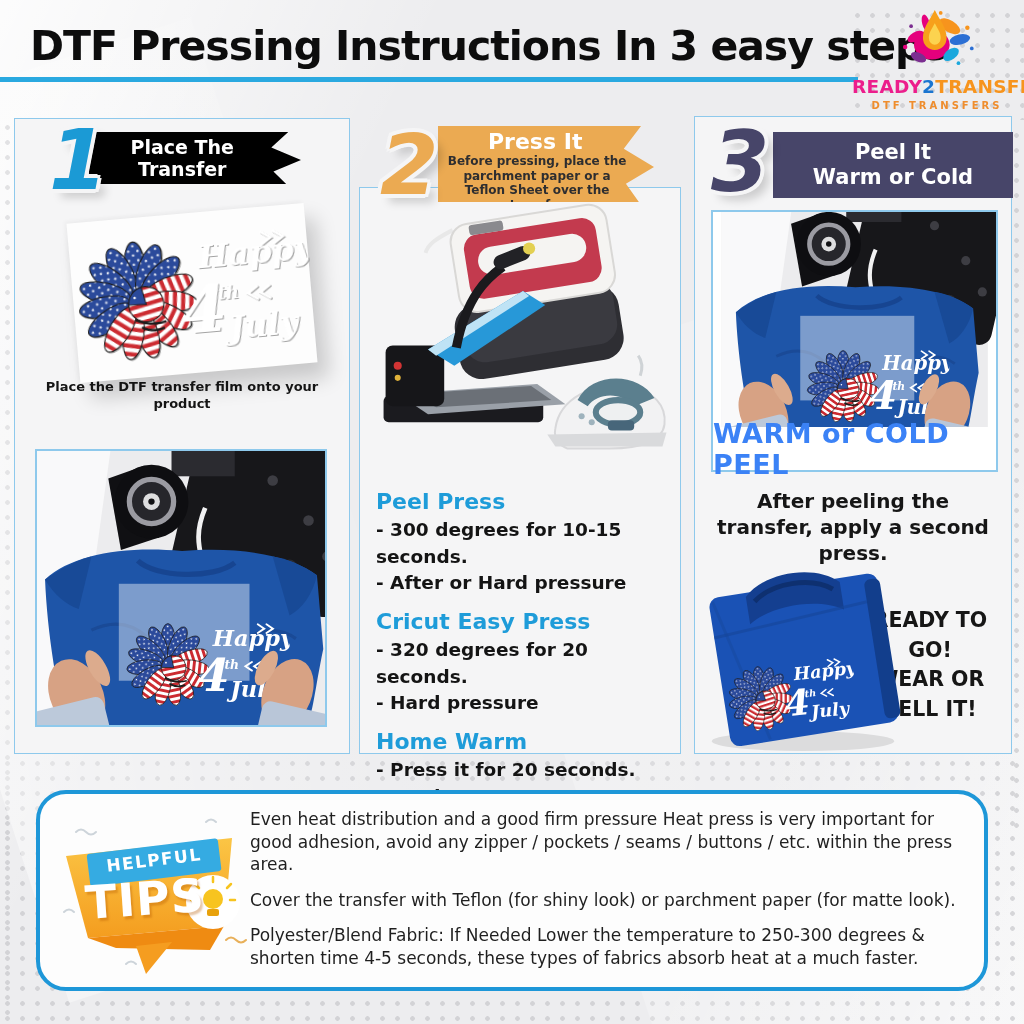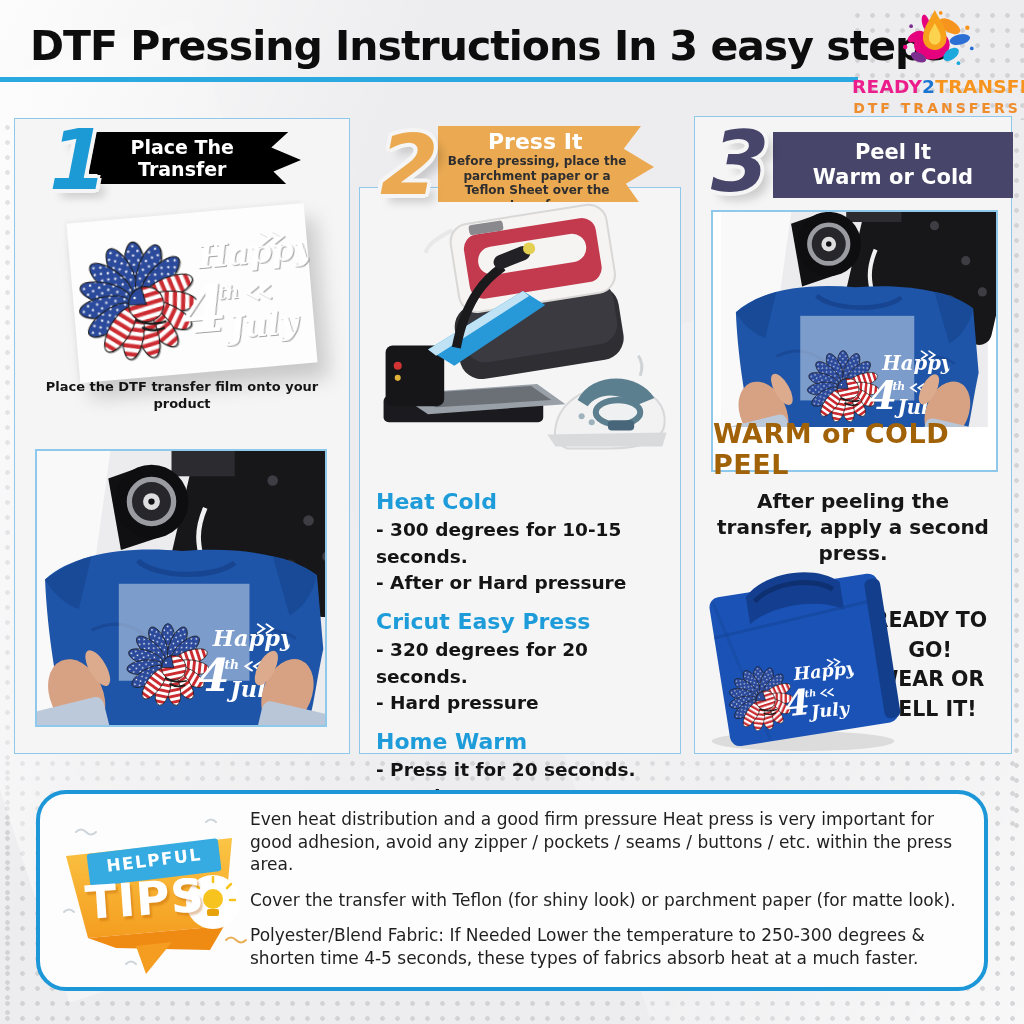--- a/index.html
+++ b/index.html
@@ -12,21 +12,21 @@
   .dots { position:absolute; background-image:radial-gradient(circle,#d3d3d6 2px, transparent 2.6px); background-size:15px 15px; z-index:0; }
   .streak { position:absolute; background:linear-gradient(100deg, rgba(255,255,255,.55), rgba(255,255,255,0)); transform:rotate(-18deg); z-index:0; }
 
   
   .title { position:absolute; left:30px; top:22px; font-size:41px; font-weight:bold; letter-spacing:-1px; color:#0d0d0d; z-index:2; }
   .underline { position:absolute; left:0; top:77px; width:858px; height:5px; background:#2aa9e0; z-index:2; }
   .logo { position:absolute; left:852px; top:4px; width:170px; height:114px; z-index:2; text-align:center; }
   .logo .splash { width:104px; height:74px; display:block; margin:0 auto; }
   .brandline { font-size:18.5px; font-weight:bold; letter-spacing:.3px; line-height:1; white-space:nowrap; }
   .brand-ready { color:#ec1e8c; } .brand-2 { color:#1b75d0; } .brand-transfer { color:#f7941d; }
-  .tagline { margin-top:3px; font-size:14px; font-weight:bold; letter-spacing:3px; color:#ef8d2d; }
+  .tagline { margin-top:3px; font-size:10px; font-weight:bold; letter-spacing:3px; color:#ef8d2d; }
 
   
   .card { position:absolute; background:#f5f5f6; border:1.5px solid #8ec9ec; z-index:1; }
   .card1 { left:14px; top:118px; width:336px; height:636px; }
   .card2 { left:359px; top:187px; width:322px; height:567px; }
   .card3 { left:694px; top:116px; width:318px; height:638px; }
 
   .stepnum { position:absolute; font-size:84px; line-height:.95; font-weight:bold; font-style:italic;
       z-index:4; text-shadow:4px 0 0 #f5f5f6,-4px 0 0 #f5f5f6,0 4px 0 #f5f5f6,0 -4px 0 #f5f5f6,
       3px 3px 0 #f5f5f6,-3px -3px 0 #f5f5f6,3px -3px 0 #f5f5f6,-3px 3px 0 #f5f5f6,8px 8px 10px rgba(0,0,0,.18); }
@@ -54,21 +54,21 @@
   .sections { position:absolute; left:16px; top:301px; right:6px; }
   .sec { margin-bottom:13px; }
   .sec-h { color:#1e9cd9; font-weight:bold; font-size:22px; line-height:1.15; margin-bottom:3px; }
   .sec-b { color:#141414; font-weight:bold; font-size:18.5px; line-height:1.42; }
 
   
   .photobox3 { position:absolute; left:16px; top:93px; width:287px; height:262px; border:2px solid #8ec9ec; background:#fff; z-index:2; }
   .photobox3 .ph { width:100%; height:215px; overflow:hidden; }
   .photobox3 .ph svg { display:block; width:100%; height:100%; }
   .peel-label { height:43px; display:flex; align-items:center; justify-content:center;
-      color:#a16207; font-weight:bold; font-size:27px; letter-spacing:.5px; background:#fff; }
+      color:#3b82f6; font-weight:bold; font-size:27px; letter-spacing:.5px; background:#fff; }
   .cap3 { top:371px; font-size:20px; line-height:1.3; padding:0 20px; }
   .folded { position:absolute; left:2px; top:438px; width:212px; height:200px; z-index:2; }
   .ready { position:absolute; left:158px; top:489px; width:154px; text-align:center;
       font-weight:bold; font-size:20.5px; line-height:1.45; color:#161616; z-index:1; }
 
   
   .tipsbox { position:absolute; left:36px; top:790px; width:952px; height:201px; background:#fdfdfd;
       border:4px solid #1e97d8; border-radius:30px; z-index:3; }
   .badge { position:absolute; left:16px; top:22px; width:196px; height:162px; }
   .badge svg { position:absolute; left:0; top:0; width:100%; height:100%; }
@@ -287,21 +287,21 @@
     <div class="stepnum" style="left:20px;top:-62px;color:#ebaa52;">2</div>
     <div class="ribbon ribbon2">
       <div class="rtitle">Press It</div>
       <div class="rsub">Before pressing, place the parchment paper or a Teflon Sheet over the transfer</div>
     </div>
     <svg class="products" viewBox="0 0 300 285">
         <use href="#sym-products"></use>
       </svg>
     <div class="sections">
       <div class="sec">
-        <div class="sec-h">Heat Cold</div>
+        <div class="sec-h">Peel Press</div>
         <div class="sec-b">- 300 degrees for 10-15 seconds.</div>
         <div class="sec-b">- After or Hard pressure</div>
       </div>
       <div class="sec">
         <div class="sec-h">Cricut Easy Press</div>
         <div class="sec-b">- 320 degrees for 20 seconds.</div>
         <div class="sec-b">- Hard pressure</div>
       </div>
       <div class="sec">
         <div class="sec-h">Home Warm</div>

